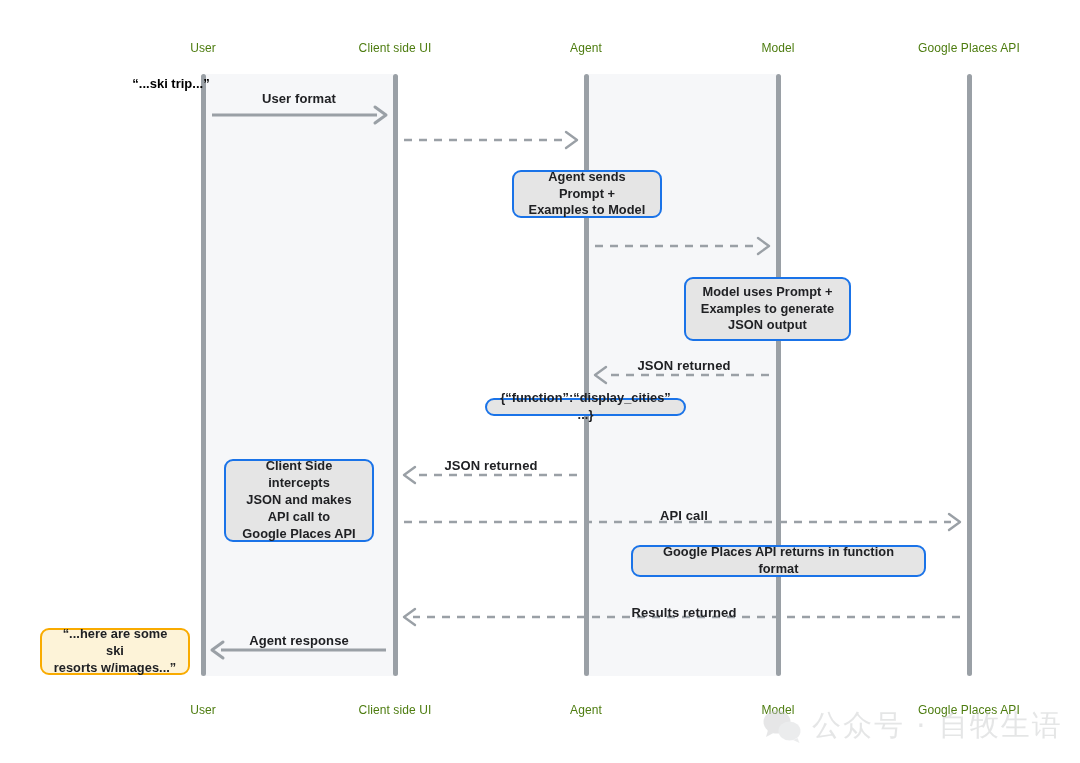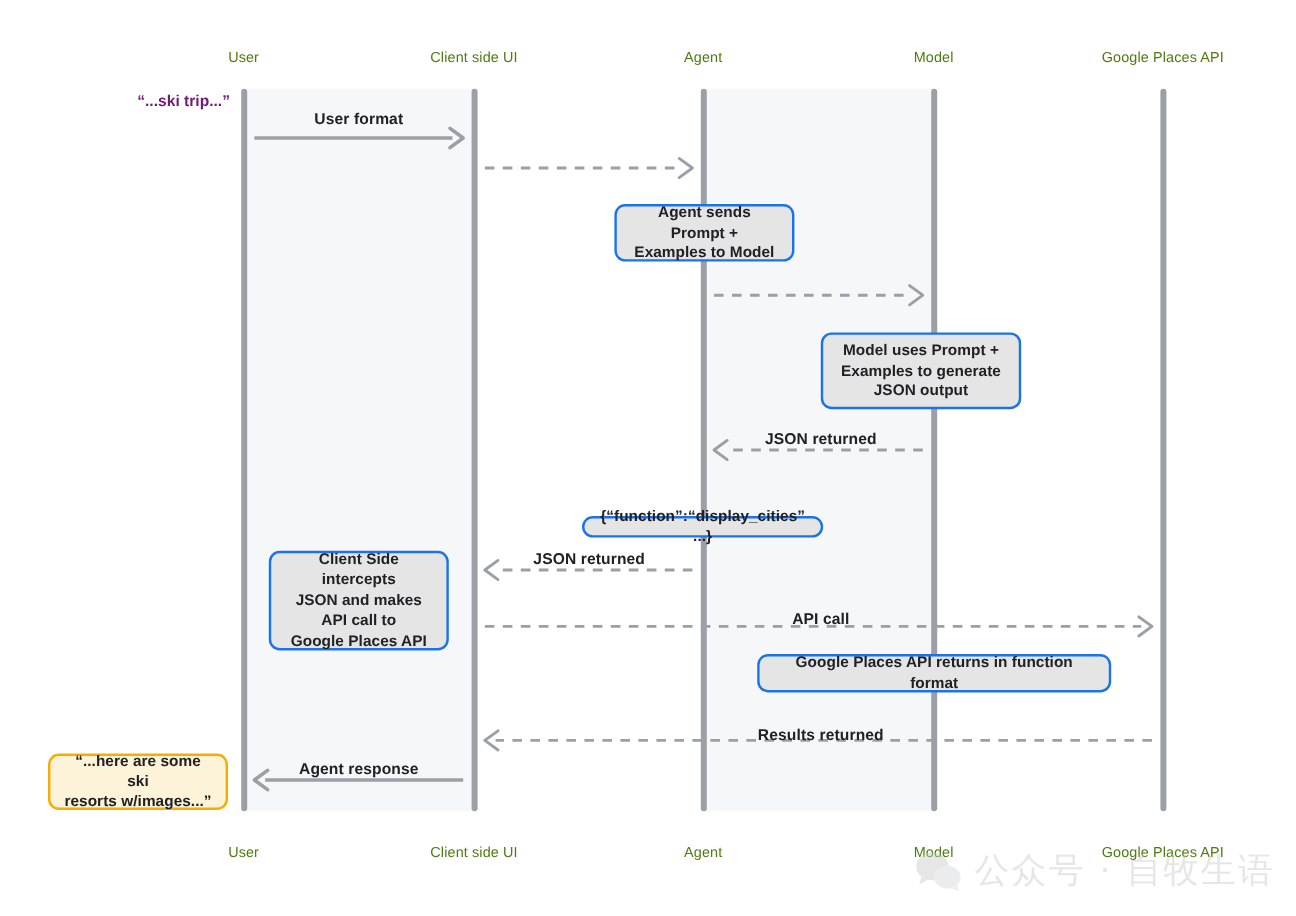--- a/index.html
+++ b/index.html
@@ -84,23 +84,24 @@
     background: #fdf3d8;
     border: 2px solid #f9ab00;
     color: #202124;
   }
 
   
   .free-text {
     position: absolute;
     font-size: 13px;
     font-weight: 600;
-    color: #701a75;
+    color: #000000;
     white-space: nowrap;
     transform: translateX(-50%);
+    margin-left: 18px;
   }
 
   
   #watermark {
     position: absolute;
     display: flex;
     align-items: center;
     gap: 10px;
     opacity: .45;
     pointer-events: none;
@@ -200,21 +201,21 @@
       <div class="msg-label" style="left: 684px; top: 508px;">API call</div>
       <div class="msg-label" style="left: 684px; top: 605px;">Results returned</div>
       <div class="msg-label" style="left: 299px; top: 633px;">Agent response</div>
     </div>
   <div id="note-layer">
       <div class="note blue" style="left: 512px; top: 170px; width: 150px; height: 48px;">Agent sends Prompt +
 Examples to Model</div>
       <div class="note blue" style="left: 684px; top: 277px; width: 167px; height: 64px;">Model uses Prompt +
 Examples to generate
 JSON output</div>
-      <div class="note blue" style="left: 485px; top: 398px; width: 201px; height: 17px; margin-top: 32px;">{“function”:“display_cities” ...}</div>
+      <div class="note blue" style="left: 485px; top: 398px; width: 201px; height: 17px;">{“function”:“display_cities” ...}</div>
       <div class="note blue" style="left: 224px; top: 459px; width: 150px; height: 83px;">Client Side intercepts
 JSON and makes
 API call to
 Google Places API</div>
       <div class="note blue" style="left: 631px; top: 545px; width: 295px; height: 32px;">Google Places API returns in function format</div>
       <div class="note orange" style="left: 40px; top: 628px; width: 150px; height: 47px;">“...here are some ski
 resorts w/images...”</div>
     </div>
 
   <div id="watermark" style="left: 762px; top: 706px;">

